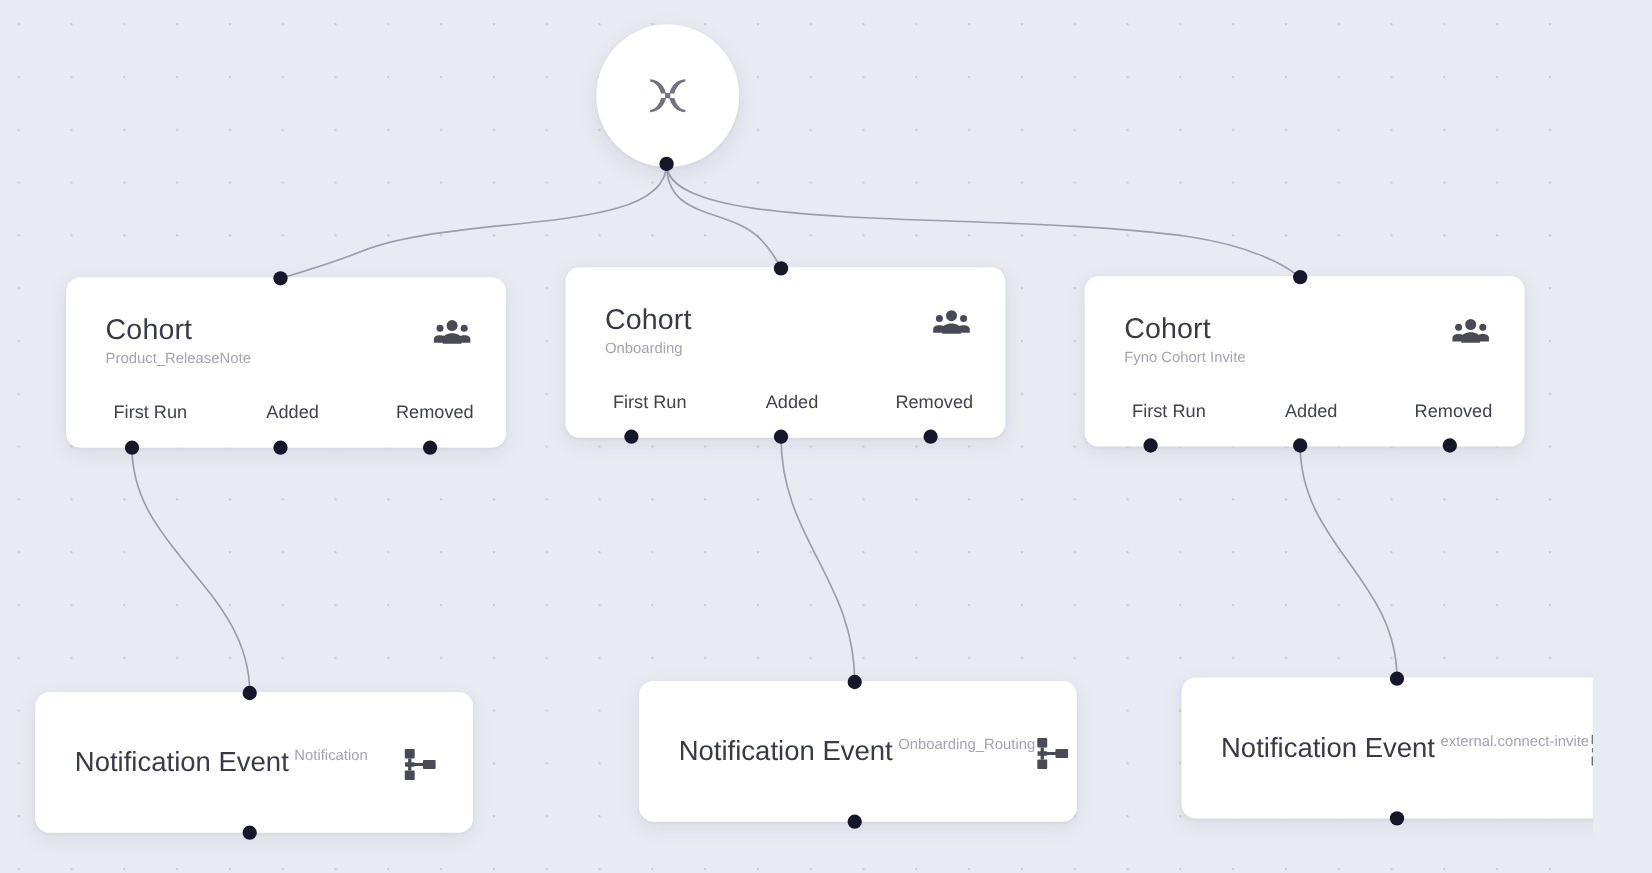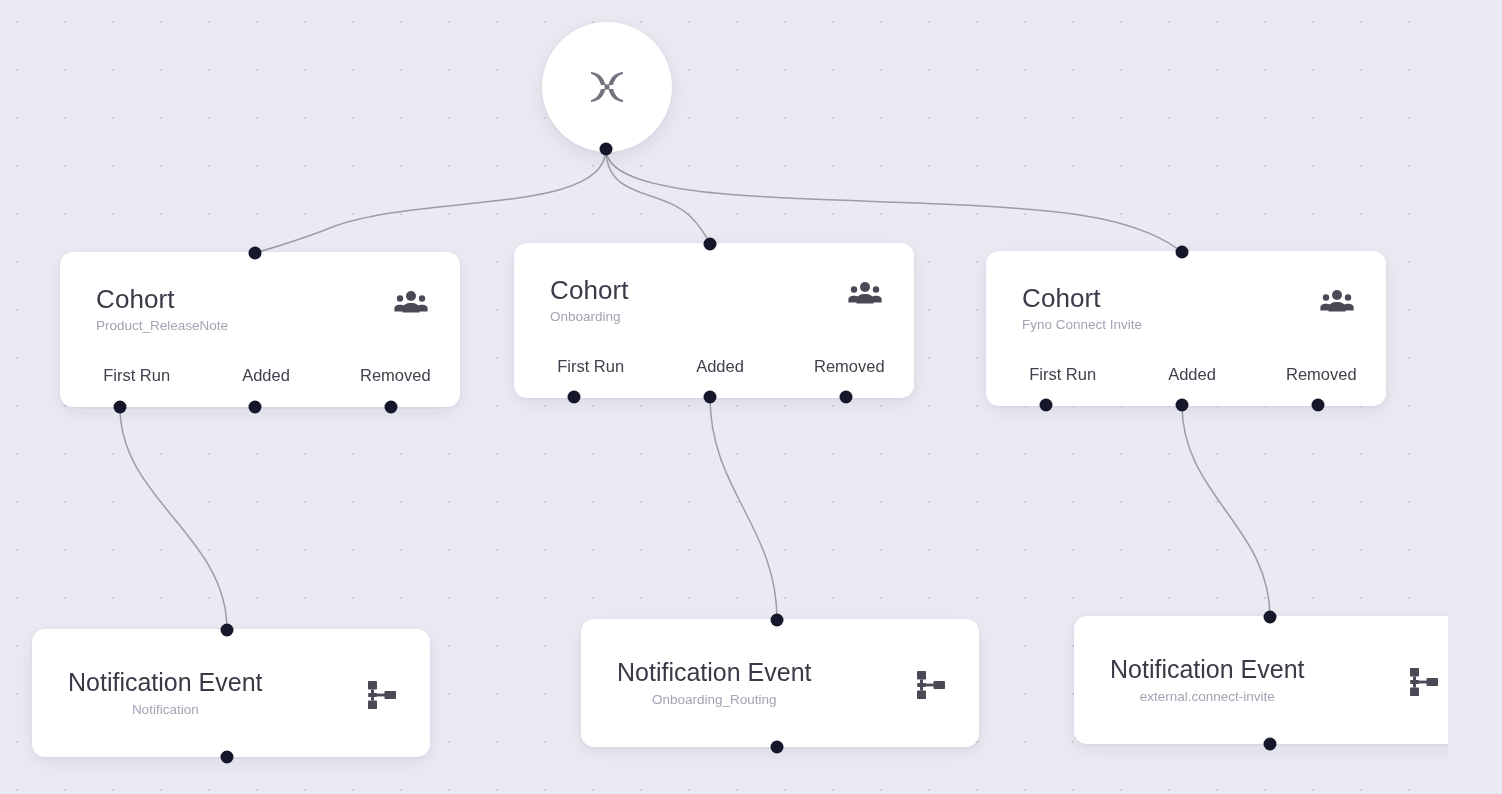--- a/index.html
+++ b/index.html
@@ -146,23 +146,22 @@
   .notif-inner {
     display: flex;
     align-items: center;
     justify-content: space-between;
     height: 100%;
     box-sizing: border-box;
     padding: 0 32px 0 36px;
   }
   .notif-titles {
     display: flex;
-    flex-direction: column;
+    flex-direction: row;
     gap: 5px;
-    text-align: center;
   }
   .notif-title {
     font-size: 25px;
     line-height: 29px;
     color: #3a3a47;
     white-space: nowrap;
   }
   .notif-subtitle {
     font-size: 13.5px;
     line-height: 16px;
@@ -261,21 +260,21 @@
   <div class="handle" style="left:710px; top:244px;"></div>
   <div class="handle" style="left:574px; top:397px;"></div>
   <div class="handle" style="left:710px; top:397px;"></div>
   <div class="handle" style="left:846px; top:397px;"></div>
 
   <div class="node card" style="left:986px; top:251px; width:400px; height:155px;">
     <div class="card-inner">
       <div class="card-head">
         <div class="titles">
           <div class="node-title">Cohort</div>
-          <div class="node-subtitle">Fyno Connect Invite</div>
+          <div class="node-subtitle">Fyno Cohort Invite</div>
         </div>
         <svg class="node-icon" viewBox="0 0 38 30">
           <g fill="#4a4a57">
             <circle cx="8" cy="8.5" r="3.2"></circle>
             <path d="M2.4 21.5 v-3.2 c0-2.3 2.5-3.6 5.6-3.6 s5.6 1.3 5.6 3.6 v3.2 Z"></path>
             <circle cx="30" cy="8.5" r="3.2"></circle>
             <path d="M24.4 21.5 v-3.2 c0-2.3 2.5-3.6 5.6-3.6 s5.6 1.3 5.6 3.6 v3.2 Z"></path>
             <circle cx="19" cy="6" r="5"></circle>
             <path d="M10.5 22.5 v-4.2 c0-3.3 3.8-5.3 8.5-5.3 s8.5 2 8.5 5.3 v4.2 Z"></path>
           </g>

